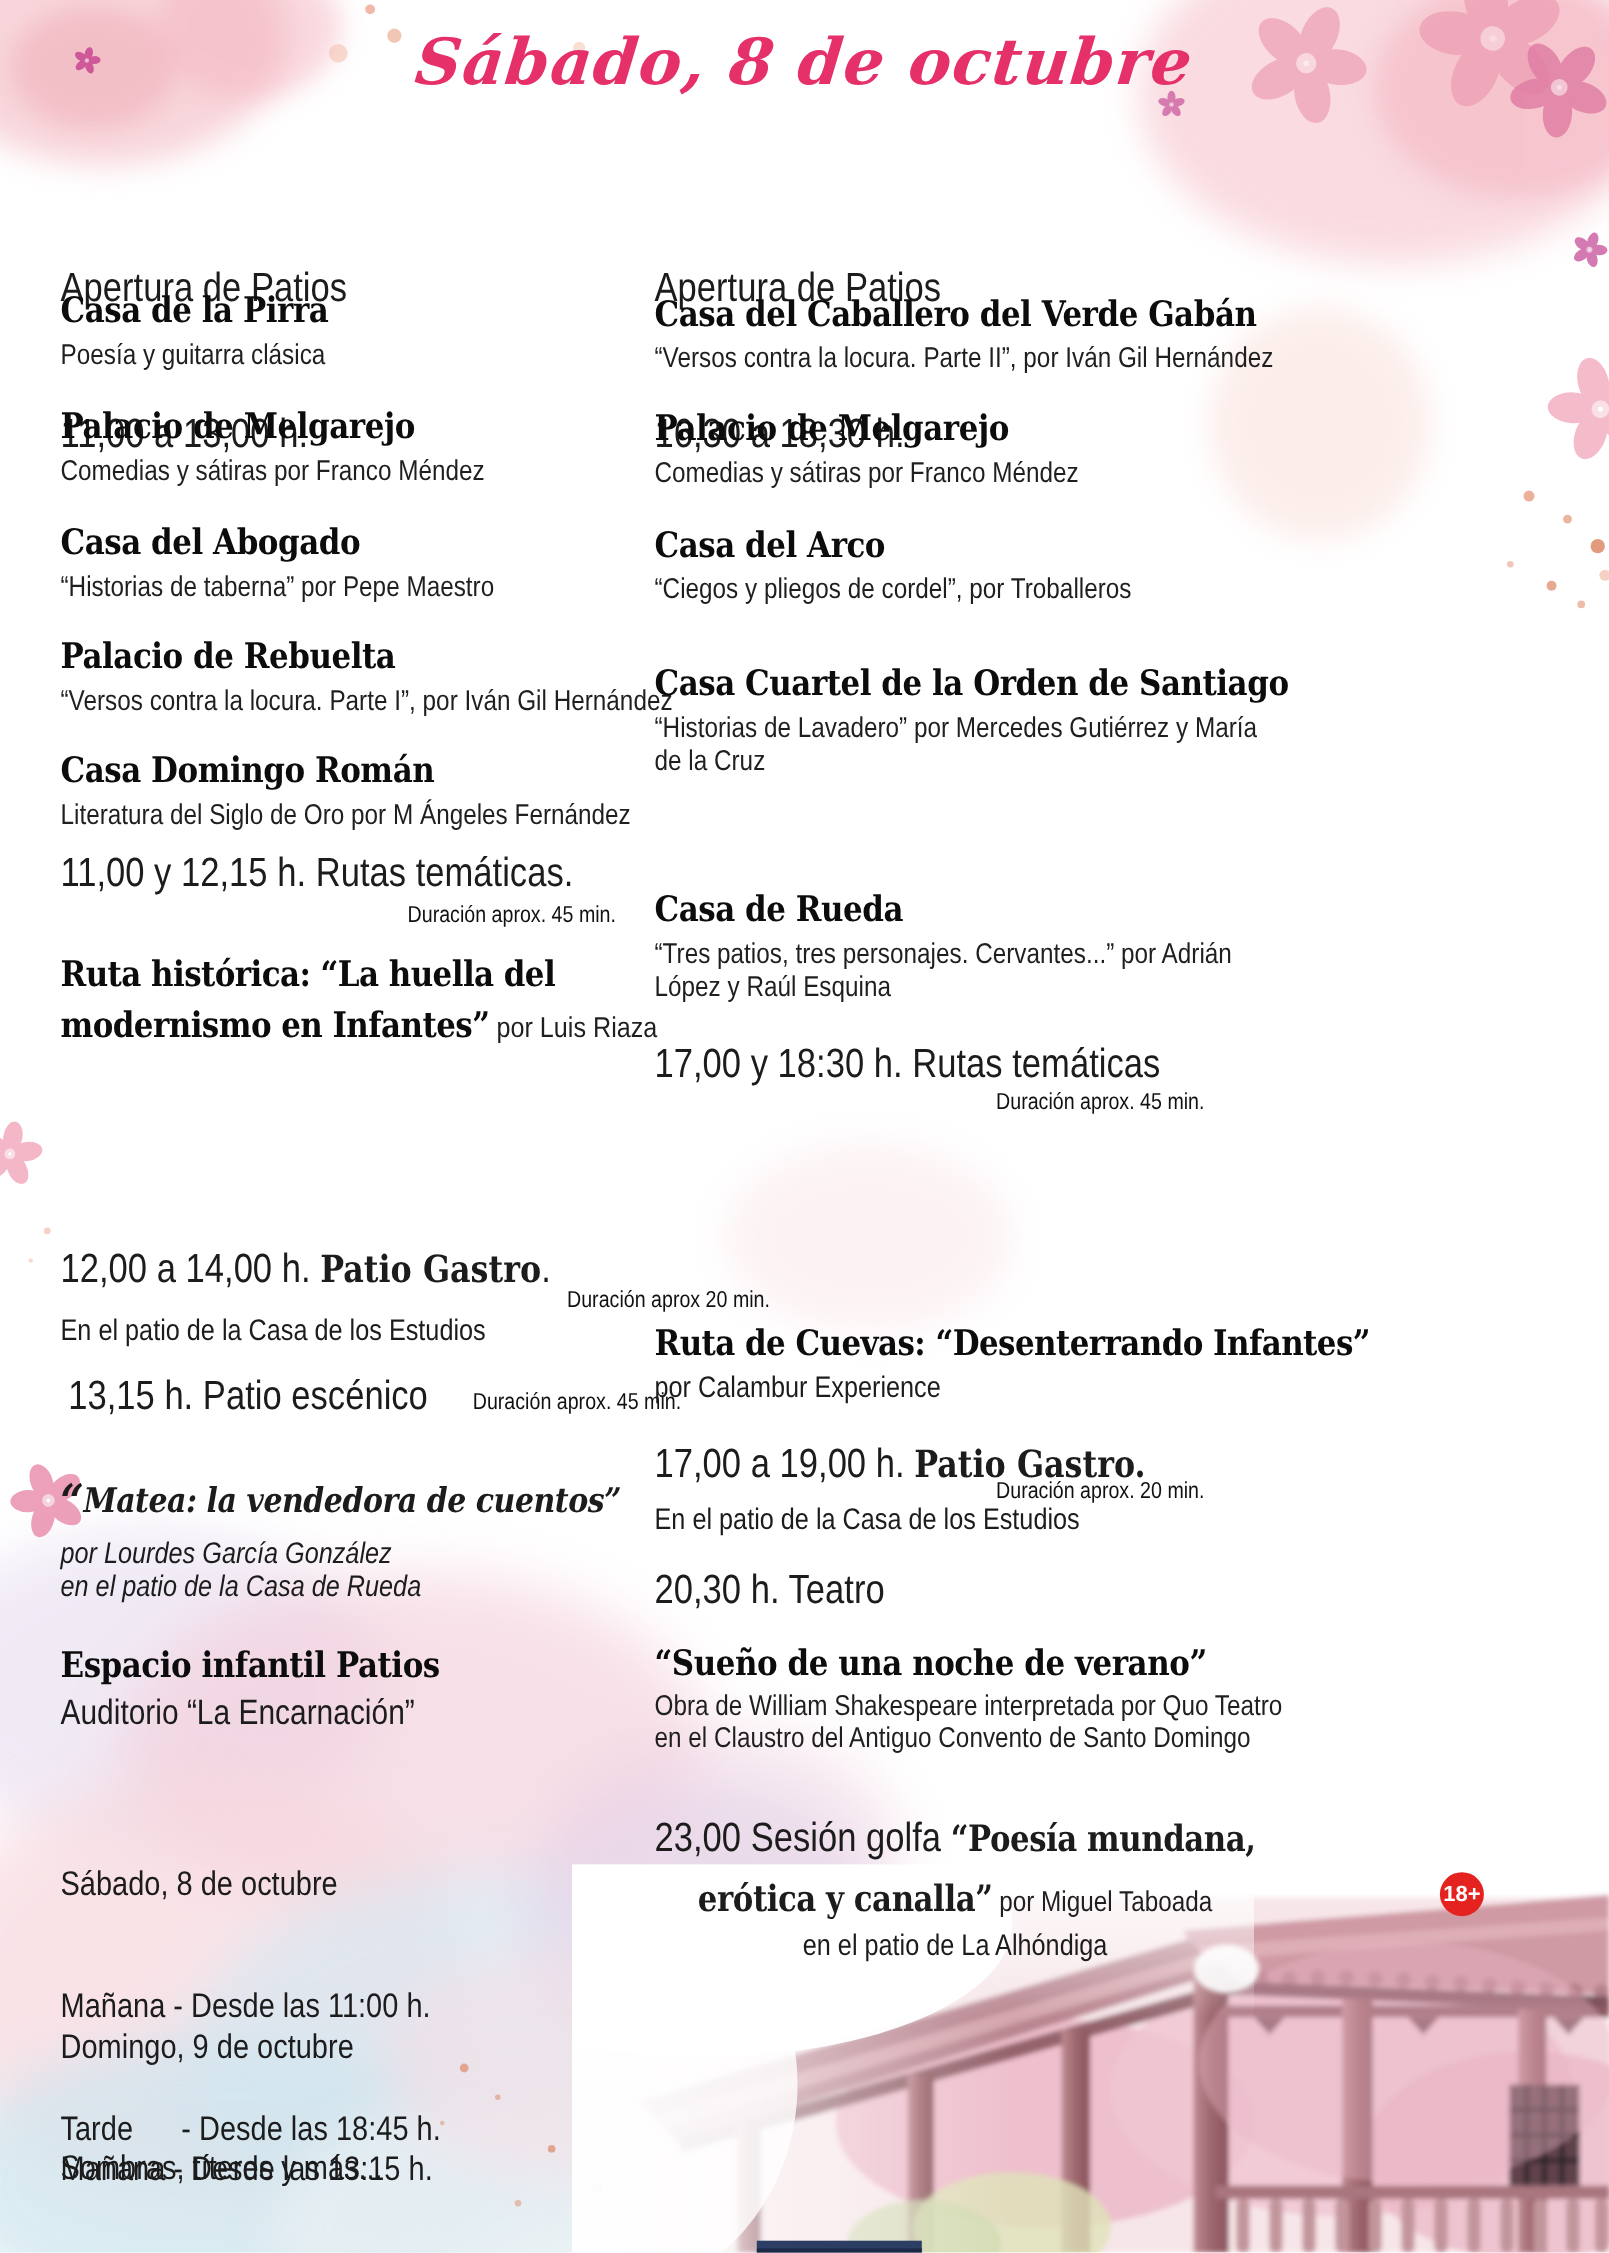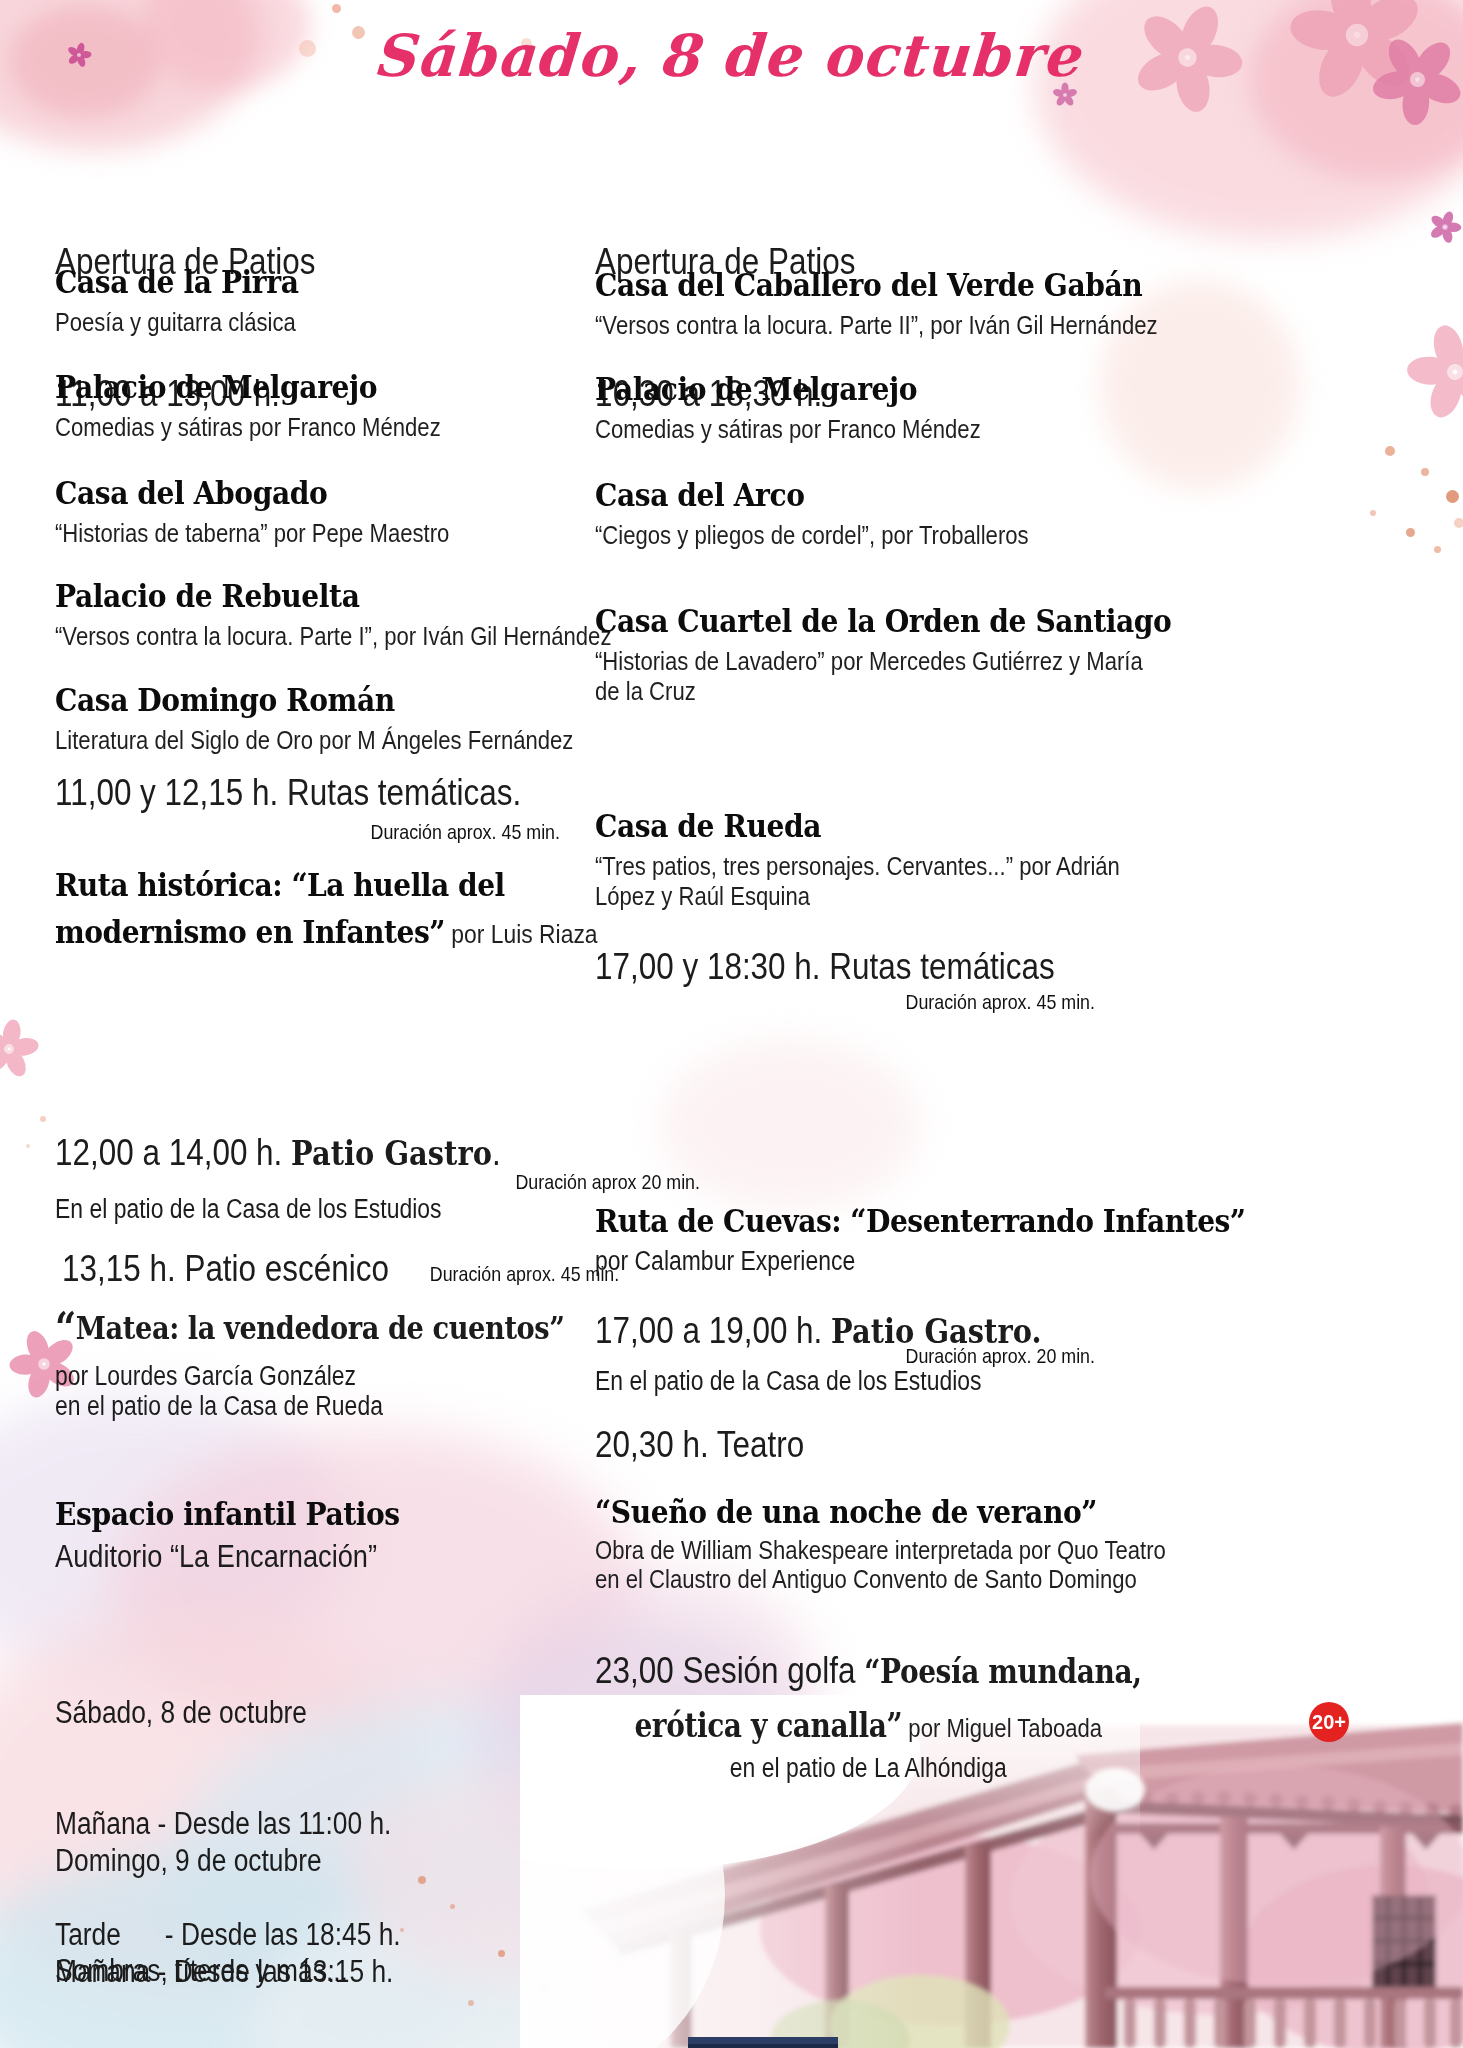--- a/index.html
+++ b/index.html
@@ -254,21 +254,21 @@
   <div class="abs txt tbig cx" style="left:55px;top:1132px;">
     <span style="white-space:pre;">12,00 a 14,00 h. </span><span class="serifb" style="font-size:34px;">Patio Gastro</span><span>.</span>
   </div>
   <div class="abs txt dur cxr" style="left:55px;top:1170px;width:645px;text-align:right;">Duración aprox 20 min.</div>
   <div class="abs txt small cx" style="left:55px;top:1194px;font-size:27px;">En el patio de la Casa de los Estudios</div>
 
   <div class="abs txt cx" style="left:62px;top:1248px;white-space:nowrap;">
     <span class="tbig">13,15 h. Patio escénico</span><span class="dur" style="margin-left:48px;">Duración aprox. 45 min.</span>
   </div>
 
-  <div class="abs txt" style="left:55px;top:1300px;">
+  <div class="abs txt" style="left:55px;top:1336px;font-style:italic;">
     <div class="serifb cb" style="font-size:31px;letter-spacing:-.5px;white-space:nowrap;">
       <span style="font-size:42px;position:relative;top:4px;">“</span><span>Matea: la vendedora de cuentos”</span>
     </div>
     <div class="small cx" style="margin-top:12px;font-size:27px;">por Lourdes García González</div>
     <div class="small cx" style="font-size:27px;">en el patio de la Casa de Rueda</div>
   </div>
 
   <div class="abs txt" style="left:55px;top:1496px;">
     <div class="serifb vname cb">Espacio infantil Patios</div>
     <div class="sched cx" style="margin-top:6px;font-size:32px;">Auditorio “La Encarnación”</div>
@@ -345,16 +345,16 @@
     <div class="cx" style="white-space:nowrap;">
       <span class="tbig" style="white-space:pre;">23,00 Sesión golfa </span><span class="serifb" style="font-size:33px;letter-spacing:-.5px;">“Poesía mundana,</span>
     </div>
     <div class="cx" style="white-space:nowrap;margin-top:14px;">
       <span class="serifb" style="font-size:33px;letter-spacing:-.5px;">erótica y canalla”</span><span class="by" style="white-space:pre;"> por Miguel Taboada</span>
     </div>
     <div class="small cx" style="margin-top:8px;font-size:27px;">en el patio de La Alhóndiga</div>
   </div>
 
   <div class="abs badge" style="left:1309px;top:1702px;background:#e42320;">
-    <span>20+</span>
+    <span>18+</span>
   </div>
 
 </div>
 
 </body></html>

